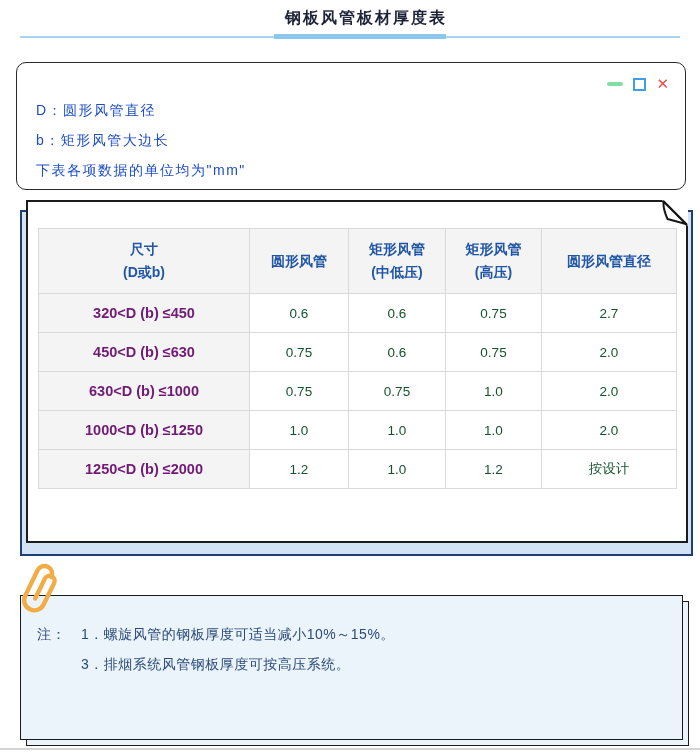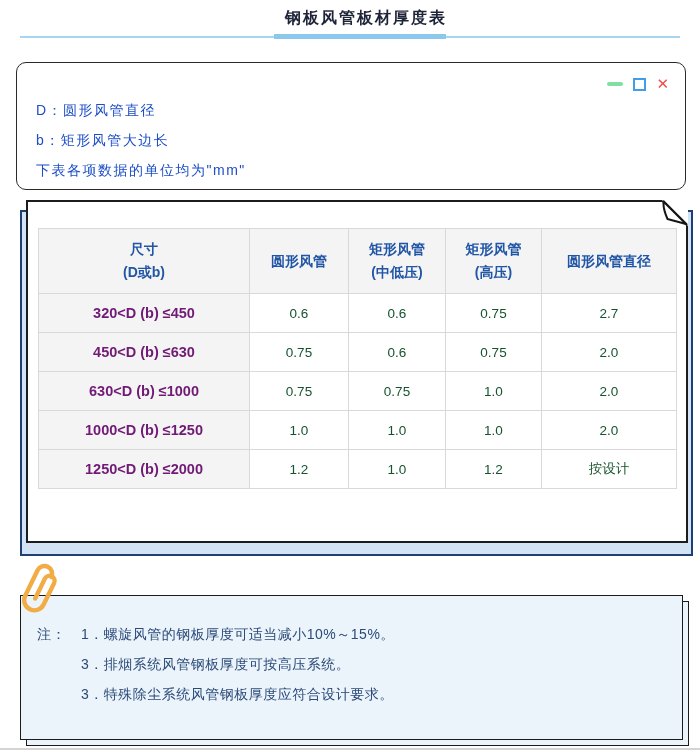--- a/index.html
+++ b/index.html
@@ -149,19 +149,18 @@
       <div class="note-row">
         <span class="note-label">注：</span>
         <span>1．螺旋风管的钢板厚度可适当减小10%～15%。</span>
       </div>
       <div class="note-row">
         <span class="note-label"></span>
         <span>3．排烟系统风管钢板厚度可按高压系统。</span>
       </div>
       <div class="note-row">
         <span class="note-label"></span>
-        <span>3．特殊除尘系统风管钢板厚度应符合设计要求。</span>
       </div>
     </div>
   </div>
 
   <div class="bottom-rule"></div>
 </div>
 
 </body></html>

